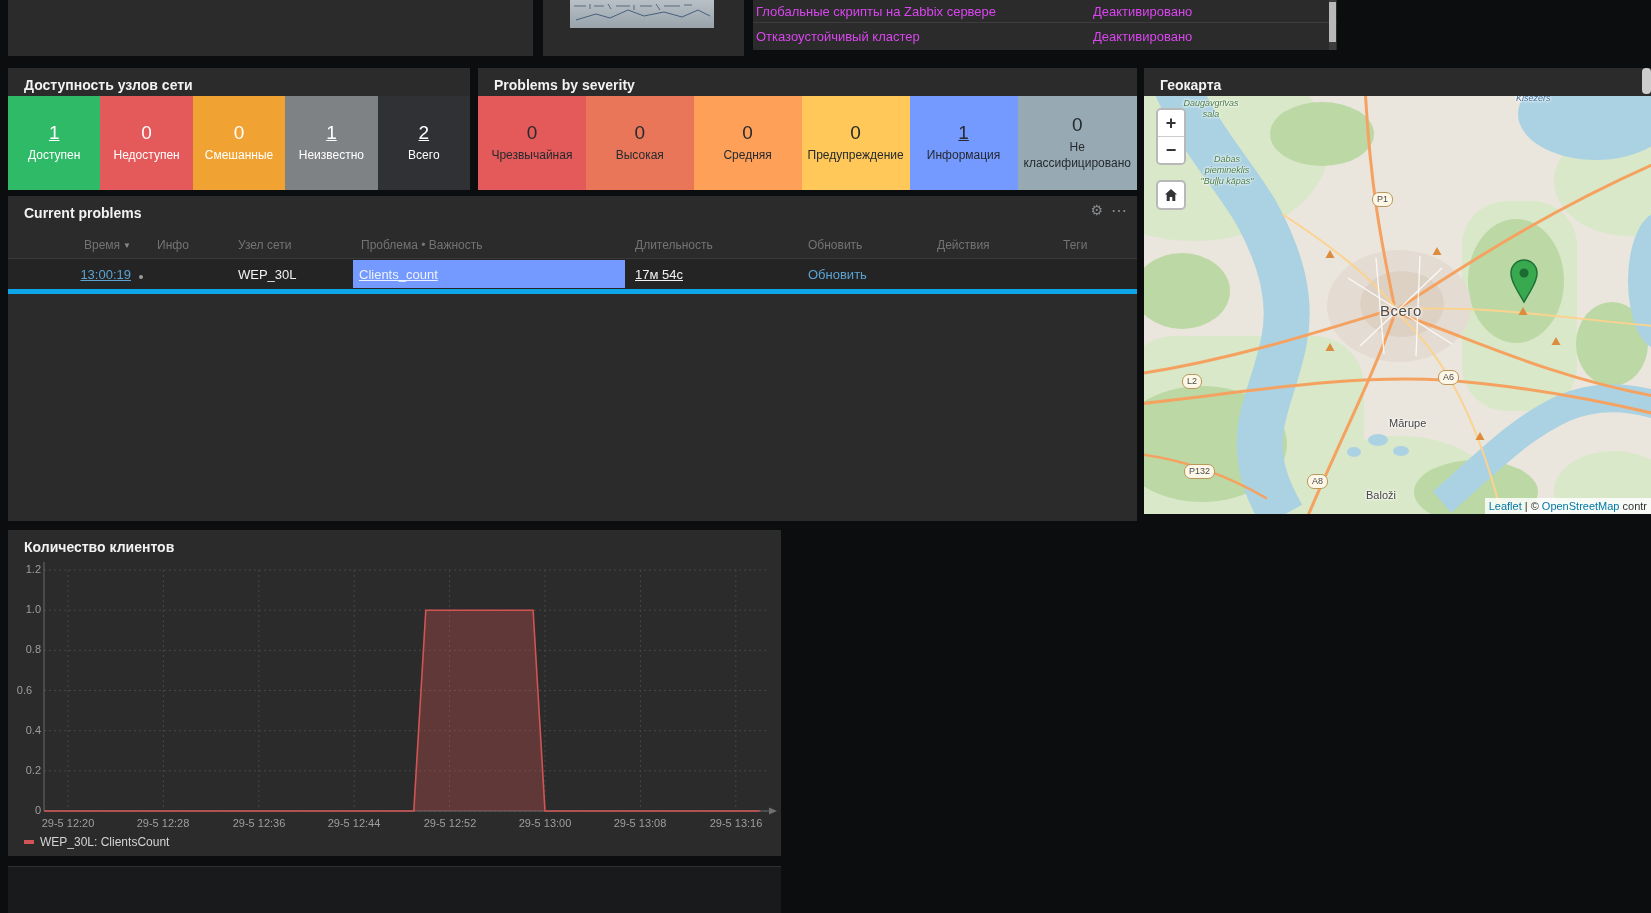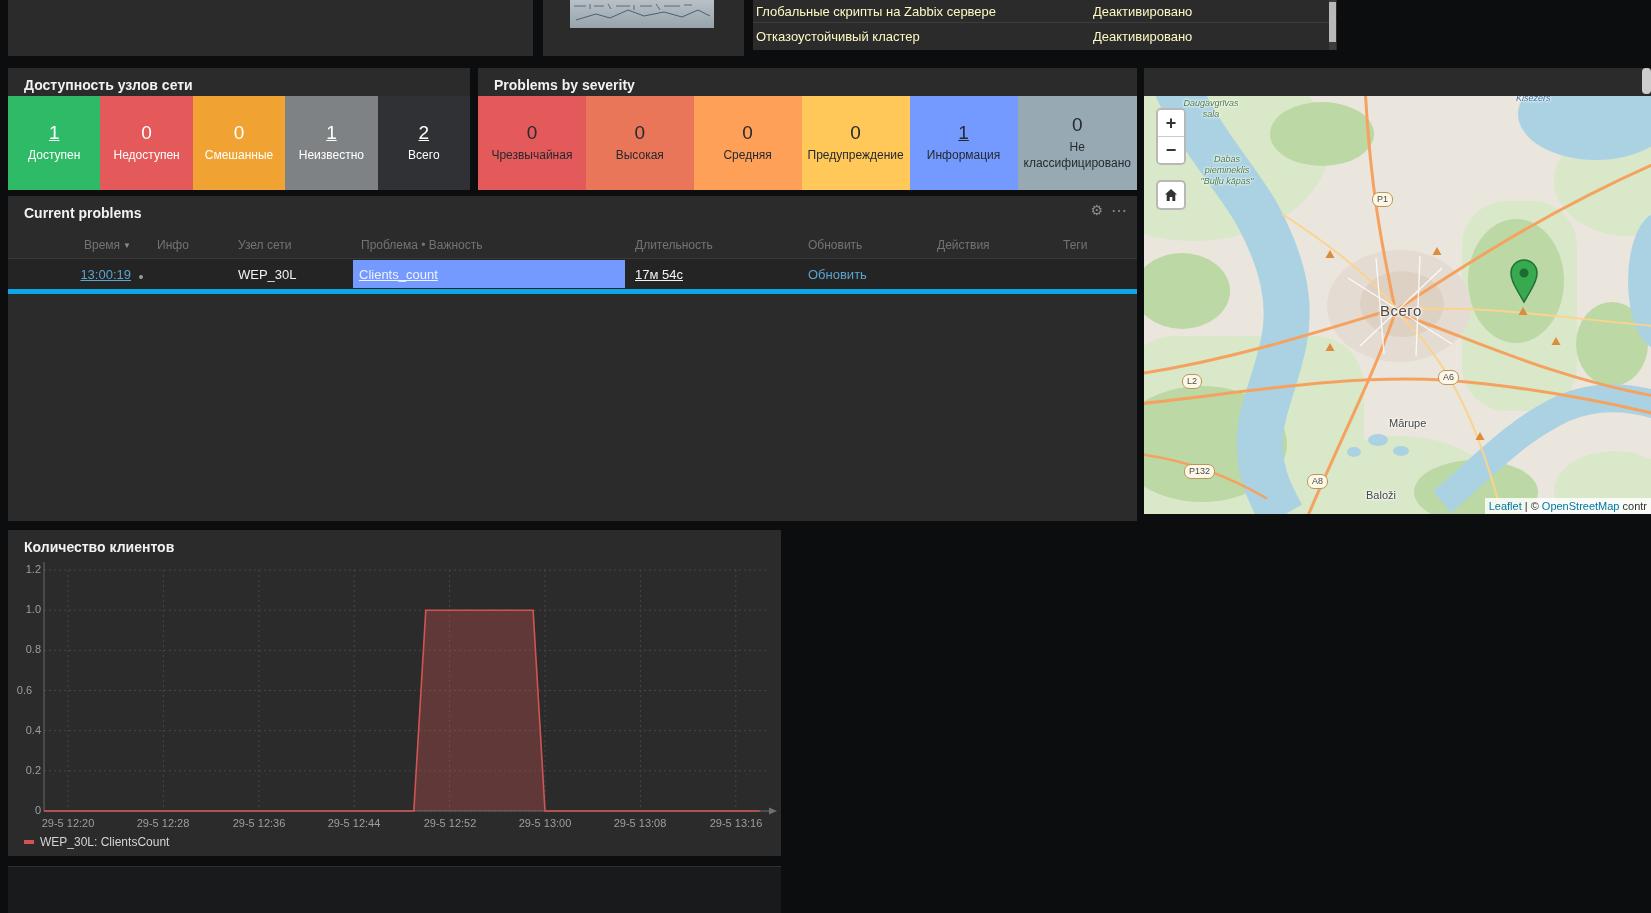--- a/index.html
+++ b/index.html
@@ -2,21 +2,21 @@
 <html><head>
 <meta charset="utf-8">
 <style>
   html,body{margin:0;padding:0;background:#0b0d0e;}
   body{width:1651px;height:913px;position:relative;overflow:hidden;
        font-family:"Liberation Sans",sans-serif;-webkit-font-smoothing:antialiased;}
   .panel{position:absolute;background:#2b2b2b;}
   .ptitle{font-size:14px;font-weight:bold;color:#f2f2f2;padding:9px 16px 0;position:relative;z-index:2;}
 
   
-  .cfgrow{position:relative;display:flex;align-items:center;font-size:13px;color:#fef9c3;padding-left:3px;}
+  .cfgrow{position:relative;display:flex;align-items:center;font-size:13px;color:#d946ef;padding-left:3px;}
   .cfgval{position:absolute;left:340px;}
   .sbtrack{position:absolute;right:1px;top:0;width:7px;height:50px;background:#3c3c3c;}
   .sbthumb{position:absolute;top:2px;left:0;width:7px;height:40px;background:#b8b8b8;}
 
   
   .cards{position:absolute;left:0;right:0;top:28px;bottom:0;display:flex;}
   .card{flex:1;display:flex;flex-direction:column;align-items:center;justify-content:center;gap:6px;}
   .card .num{font-size:19px;color:#fff;line-height:1;}
   .card .lbl{font-size:12px;color:#fff;text-align:center;line-height:1.3;padding:0 6px;}
   .card .linked{text-decoration:underline;cursor:pointer;}
@@ -150,20 +150,21 @@
       <span class="lbl">Информация</span>
     </div>
     <div class="card sev" style="background: rgb(151, 170, 179);">
       <span class="num">0</span>
       <span class="lbl">Не классифицировано</span>
     </div>
   </div>
 </div>
 
 <div class="panel" style="left:1144px;top:68px;width:507px;height:446px;">
+  <div class="ptitle">Геокарта</div>
   <div class="map">
     <svg width="507" height="418" viewBox="0 0 507 418">
       <rect x="0" y="0" width="507" height="418" fill="#eae6dd"></rect>
       <g fill="#d9e8c8">
         <ellipse cx="50" cy="50" rx="135" ry="95"></ellipse>
         <rect x="-20" y="240" width="240" height="200" rx="50"></rect>
         <rect x="318" y="105" width="115" height="210" rx="45"></rect>
         <ellipse cx="485" cy="85" rx="75" ry="55"></ellipse>
         <ellipse cx="255" cy="395" rx="95" ry="55"></ellipse>
         <ellipse cx="470" cy="395" rx="60" ry="40"></ellipse>

